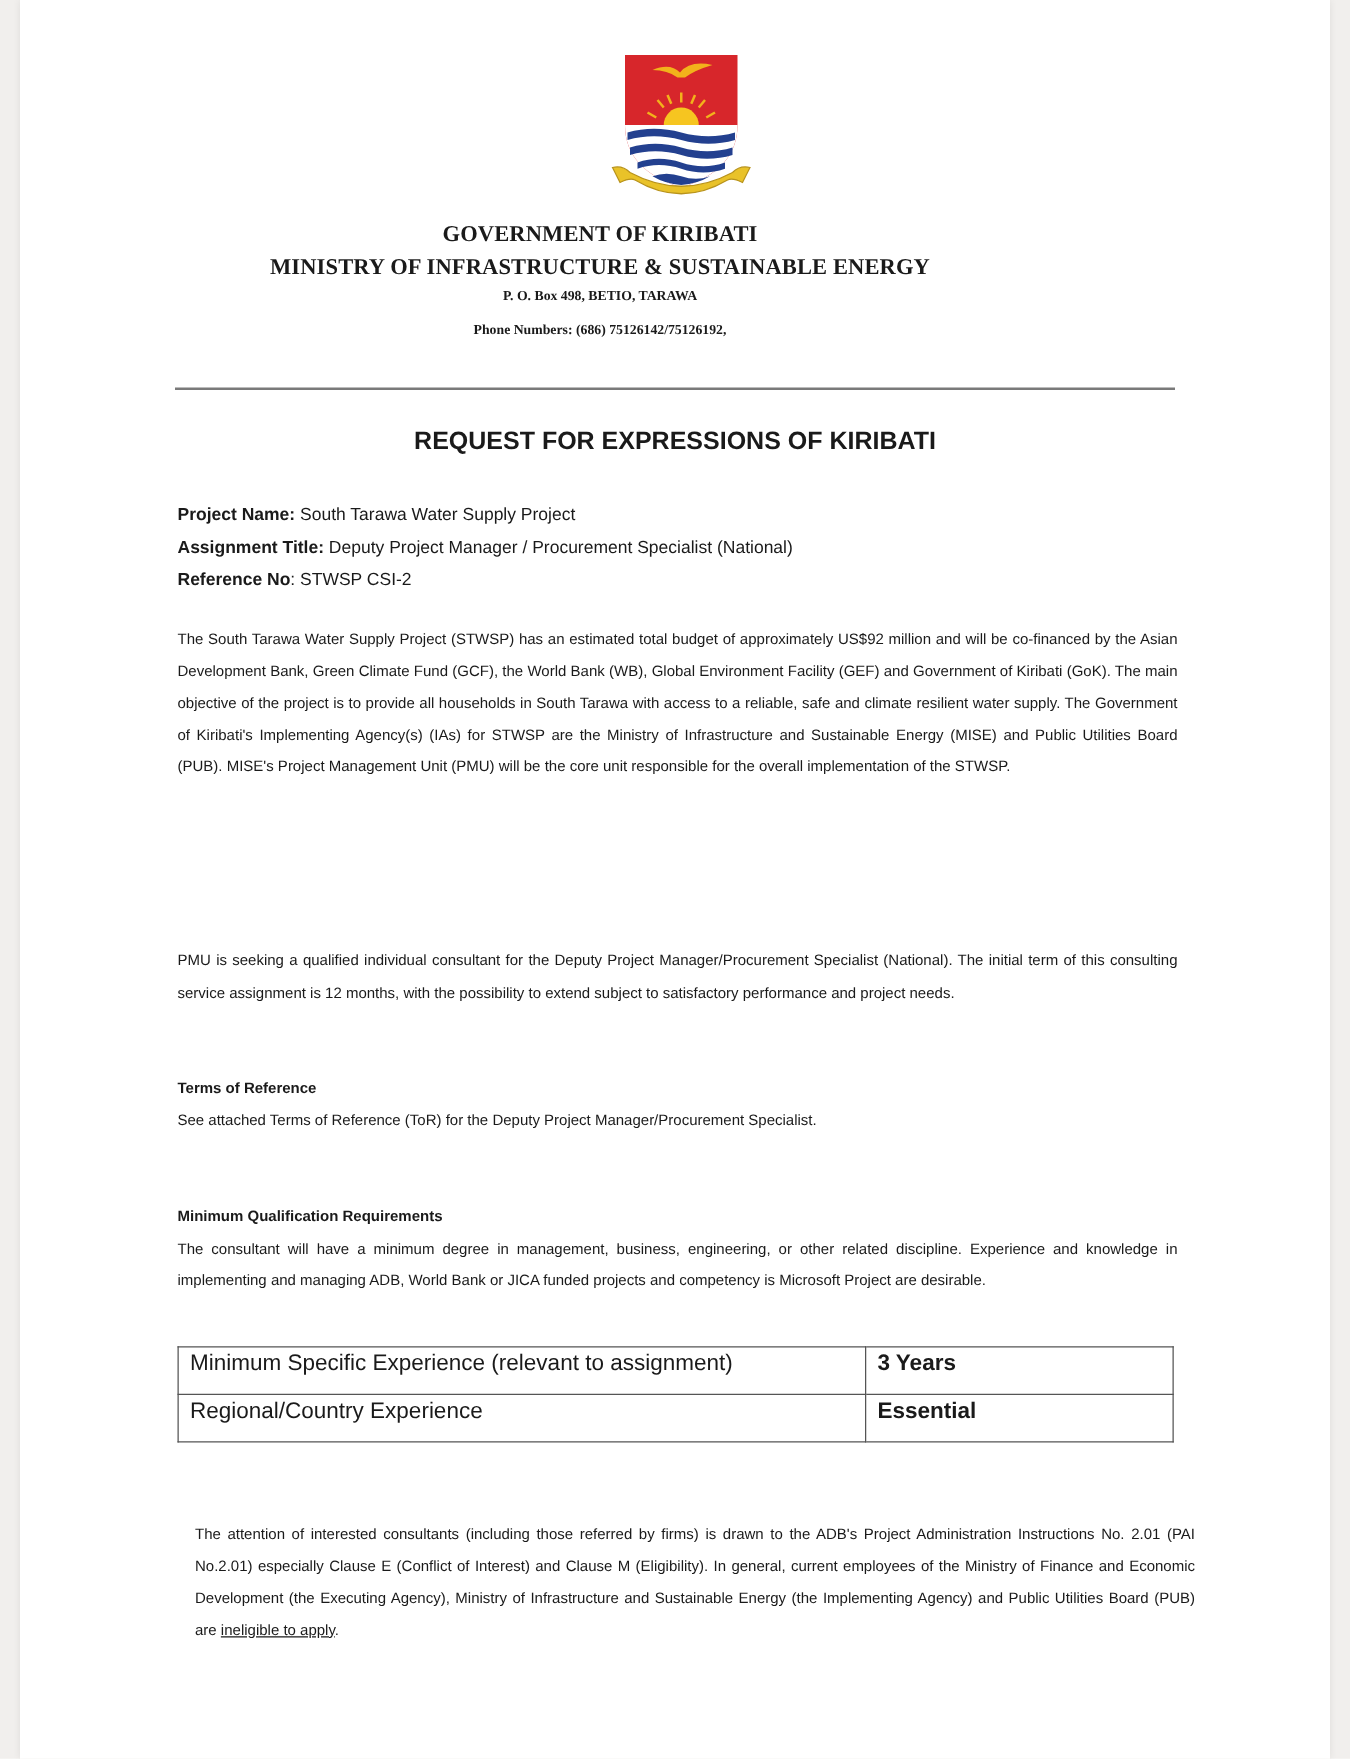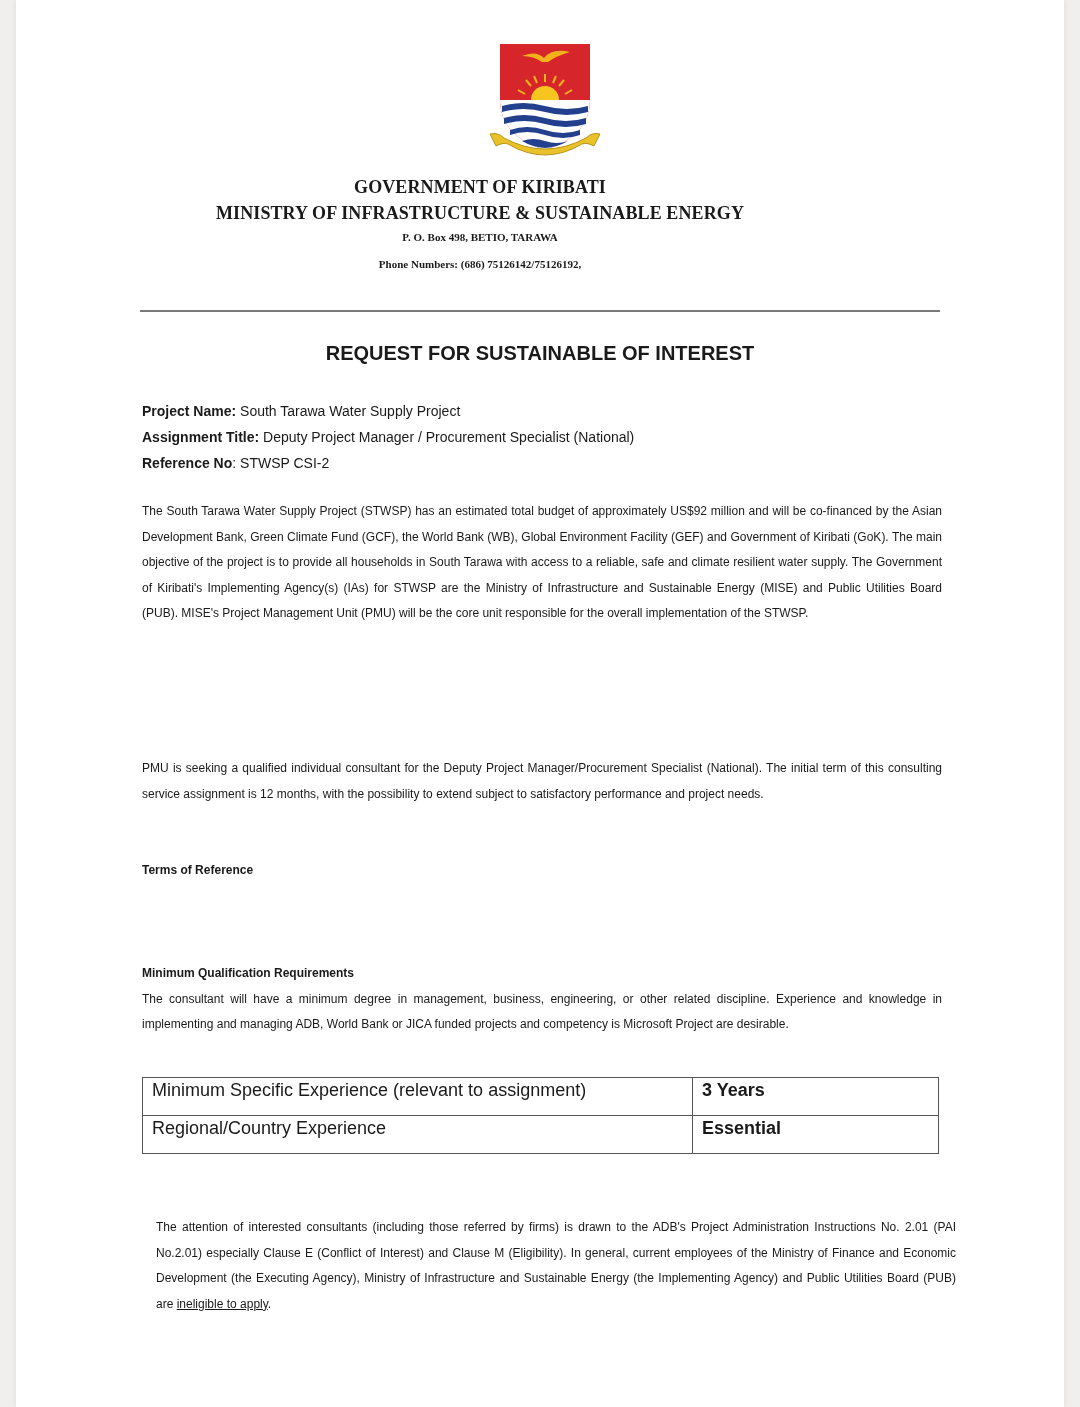--- a/index.html
+++ b/index.html
@@ -60,34 +60,35 @@
     <path d="M4 96 Q12 94 18 100 Q59 122 100 100 Q106 94 114 96 L108 108 Q100 104 96 106 Q59 128 22 106 Q18 104 10 108 Z" fill="#e9c229" stroke="#b8931c" stroke-width="1"></path>
   </svg>
 
   <div class="hdr hdr-serif" style="top:177px;">GOVERNMENT OF KIRIBATI</div>
   <div class="hdr hdr-serif" style="top:203px;">MINISTRY OF INFRASTRUCTURE &amp; SUSTAINABLE ENERGY</div>
   <div class="hdr hdr-sans bold" style="top:231px;">P. O. Box 498, BETIO, TARAWA</div>
   <div class="hdr hdr-sans bold" style="top:258px;">Phone Numbers: (686) 75126142/75126192,</div>
 
   <div class="rule"></div>
 
-  <div class="title">REQUEST FOR SUSTAINABLE OF INTEREST</div>
+  <div class="title">REQUEST FOR EXPRESSIONS OF KIRIBATI</div>
 
   <div class="meta">
     <div><b>Project Name:</b><span> South Tarawa Water Supply Project</span></div>
     <div><b>Assignment Title:</b><span> Deputy Project Manager / Procurement Specialist (National)</span></div>
     <div><b>Reference No</b><span>: STWSP CSI-2</span></div>
   </div>
 
   <div class="para" style="top:499px;">The South Tarawa Water Supply Project (STWSP) has an estimated total budget of approximately US$92 million and will be co-financed by the Asian Development Bank, Green Climate Fund (GCF), the World Bank (WB), Global Environment Facility (GEF) and Government of Kiribati (GoK).  The main objective of the project is to provide all households in South Tarawa with access to a reliable, safe and climate resilient water supply.  The Government of Kiribati's Implementing Agency(s) (IAs) for STWSP are the Ministry of Infrastructure and Sustainable Energy (MISE) and Public Utilities Board (PUB).  MISE's Project Management Unit (PMU) will be the core unit responsible for the overall implementation of the STWSP.</div>
 
   <div class="para" style="top:756px;">PMU is seeking a qualified individual consultant for the Deputy Project Manager/Procurement Specialist (National). The initial term of this consulting service assignment is 12 months, with the possibility to extend subject to satisfactory performance and project needs.</div>
 
   <div class="para" style="top:858px; text-align:left;">
     <div class="sec-h">Terms of Reference</div>
+    <div style="width:750px;">See attached Terms of Reference (ToR) for the Deputy Project Manager/Procurement Specialist.</div>
   </div>
 
   <div class="para" style="top:961px;">
     <div class="sec-h">Minimum Qualification Requirements</div>
     <div>The consultant will have a minimum degree in management, business, engineering, or other related discipline. Experience and knowledge in implementing and managing ADB, World Bank or JICA funded projects and competency is Microsoft Project are desirable.</div>
   </div>
 
   <table class="req">
     <tbody>
     <tr>

